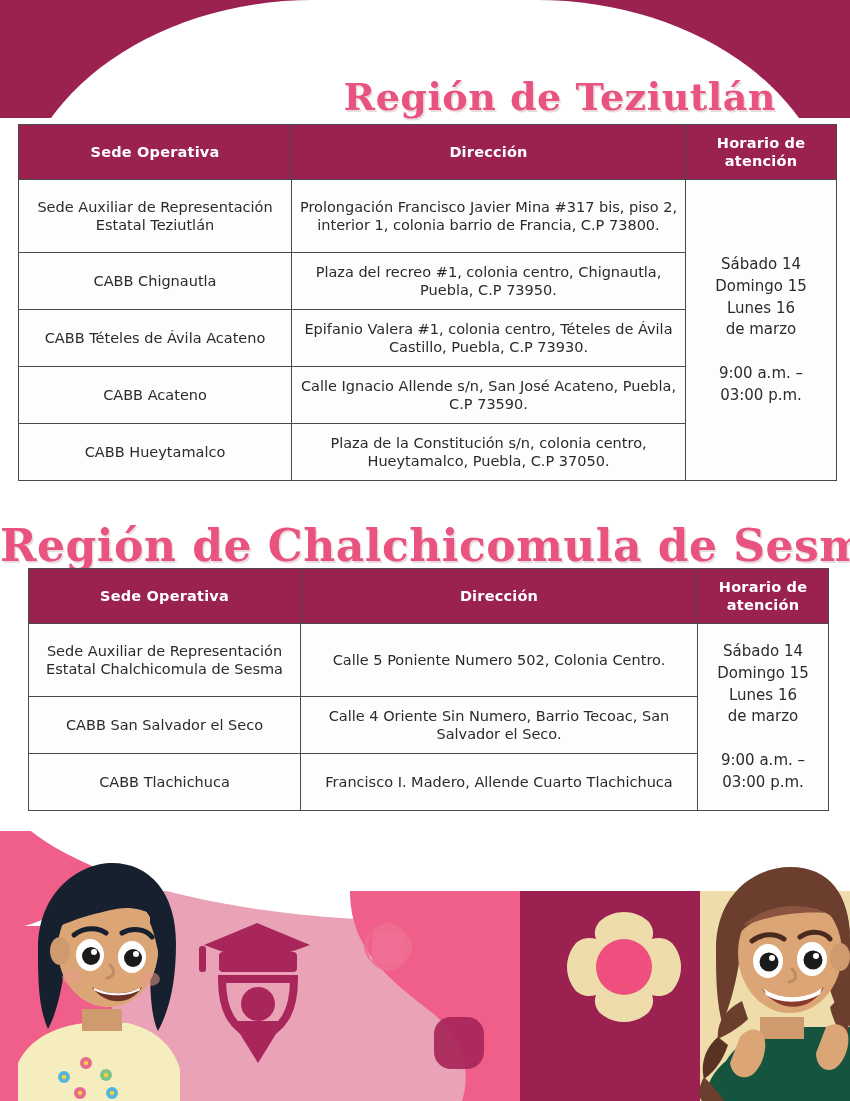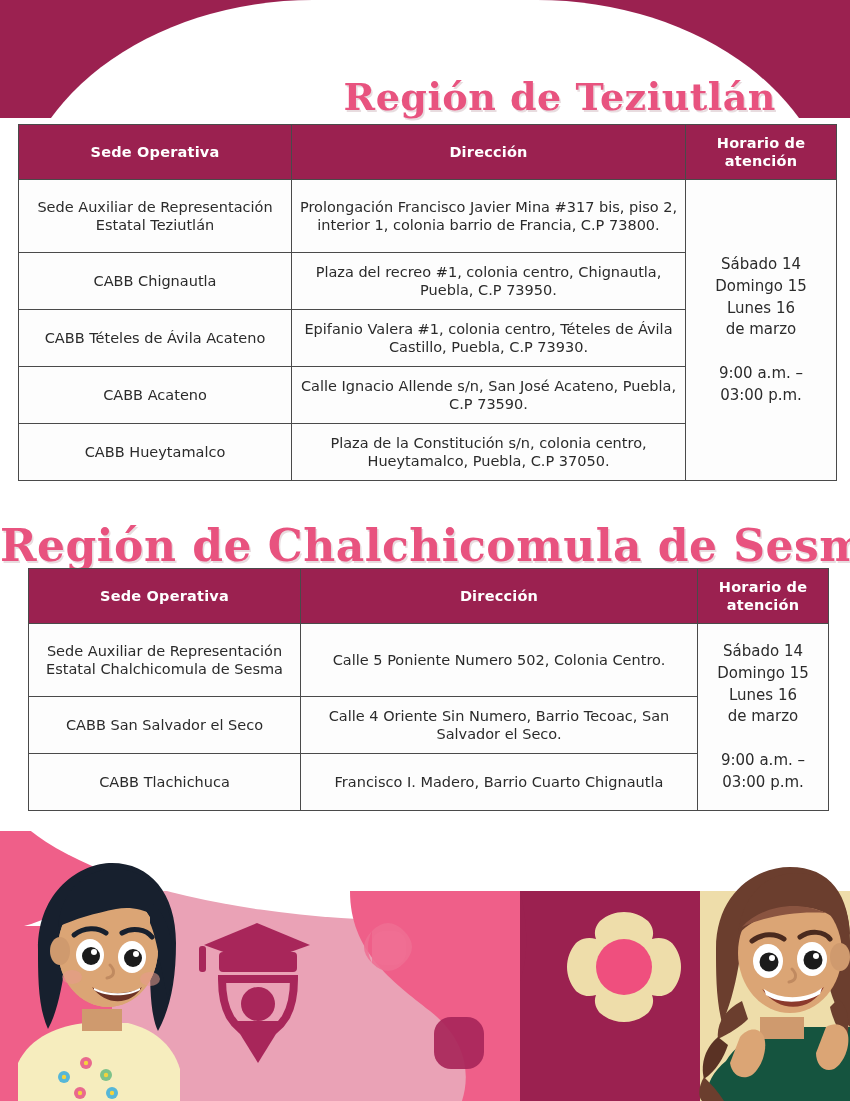--- a/index.html
+++ b/index.html
@@ -213,21 +213,21 @@
 
 9:00 a.m.  –
 03:00 p.m.</td>
       </tr>
       <tr class="r-std">
         <td>CABB San Salvador el Seco</td>
         <td>Calle 4 Oriente Sin Numero, Barrio Tecoac, San Salvador el Seco.</td>
       </tr>
       <tr class="r-std">
         <td>CABB Tlachichuca</td>
-        <td>Francisco I. Madero, Barrio Cuarto Chignautla</td>
+        <td>Francisco I. Madero, Allende Cuarto Tlachichuca</td>
       </tr>
     </tbody>
   </table>
 
   <div class="footer-art">
     <svg width="850" height="270" viewBox="0 0 850 270" xmlns="http://www.w3.org/2000/svg">
 
       <rect x="0" y="0" width="850" height="270" fill="#ffffff"></rect>
 
       <g>

